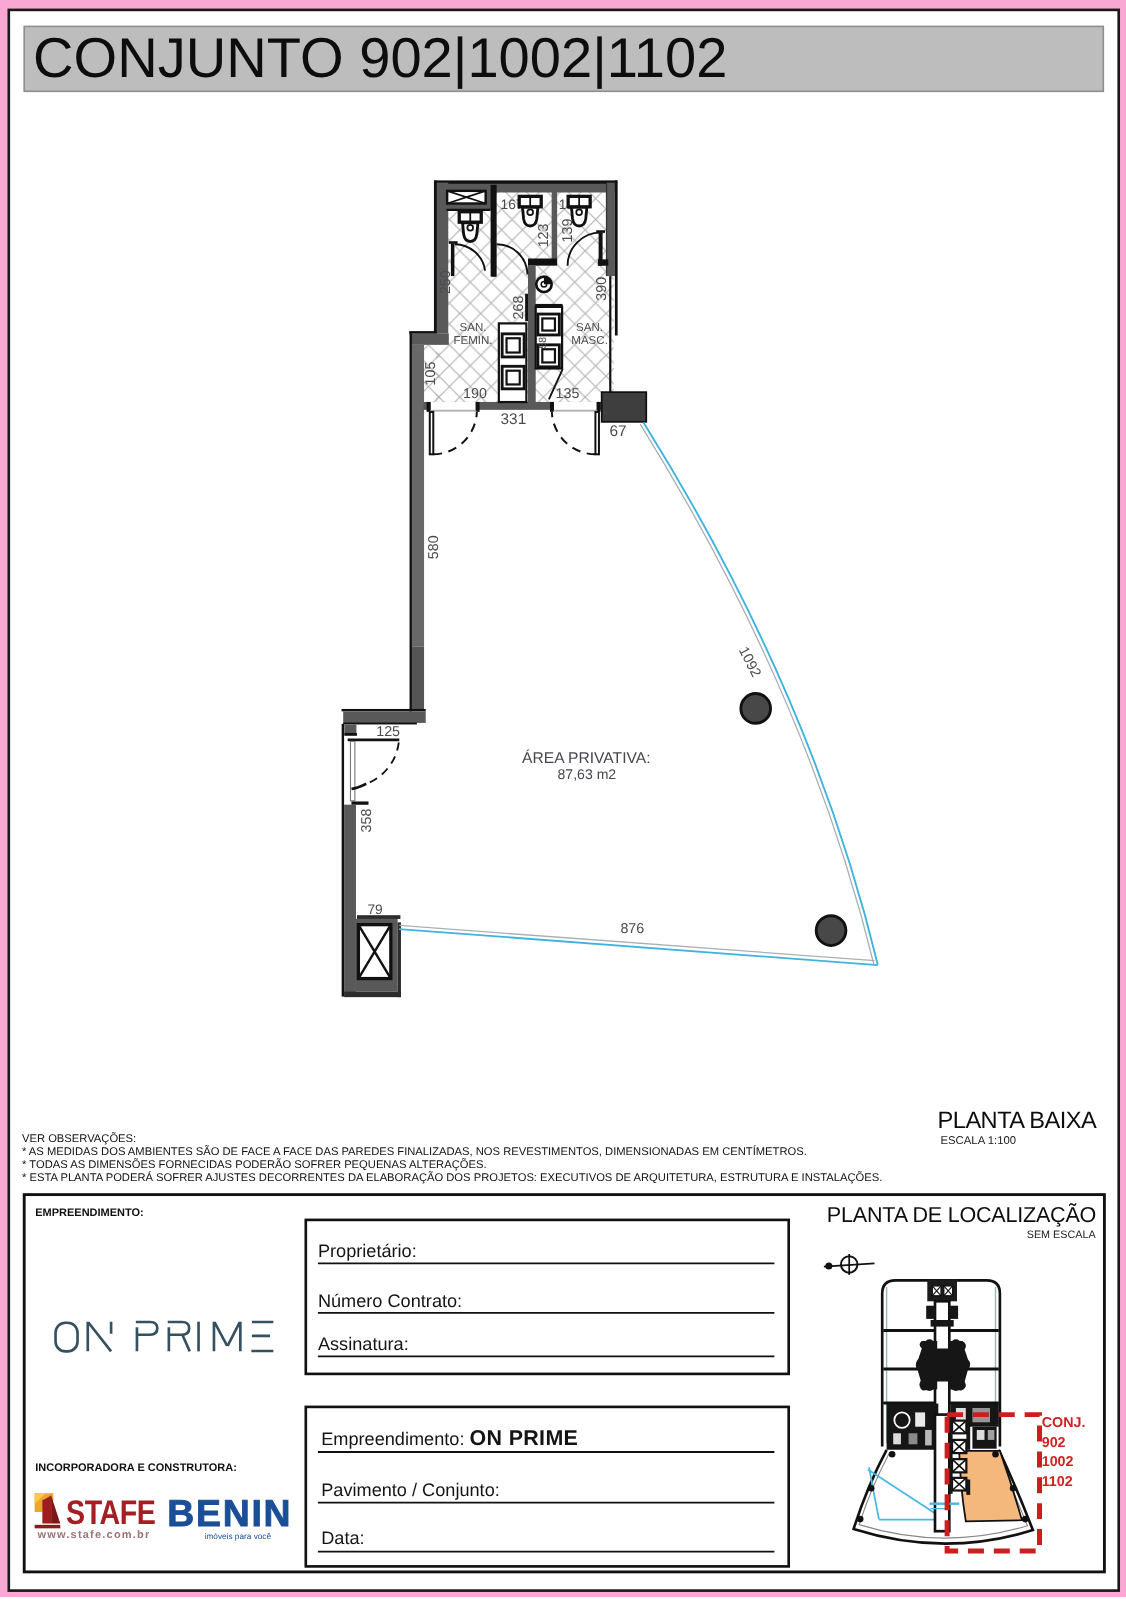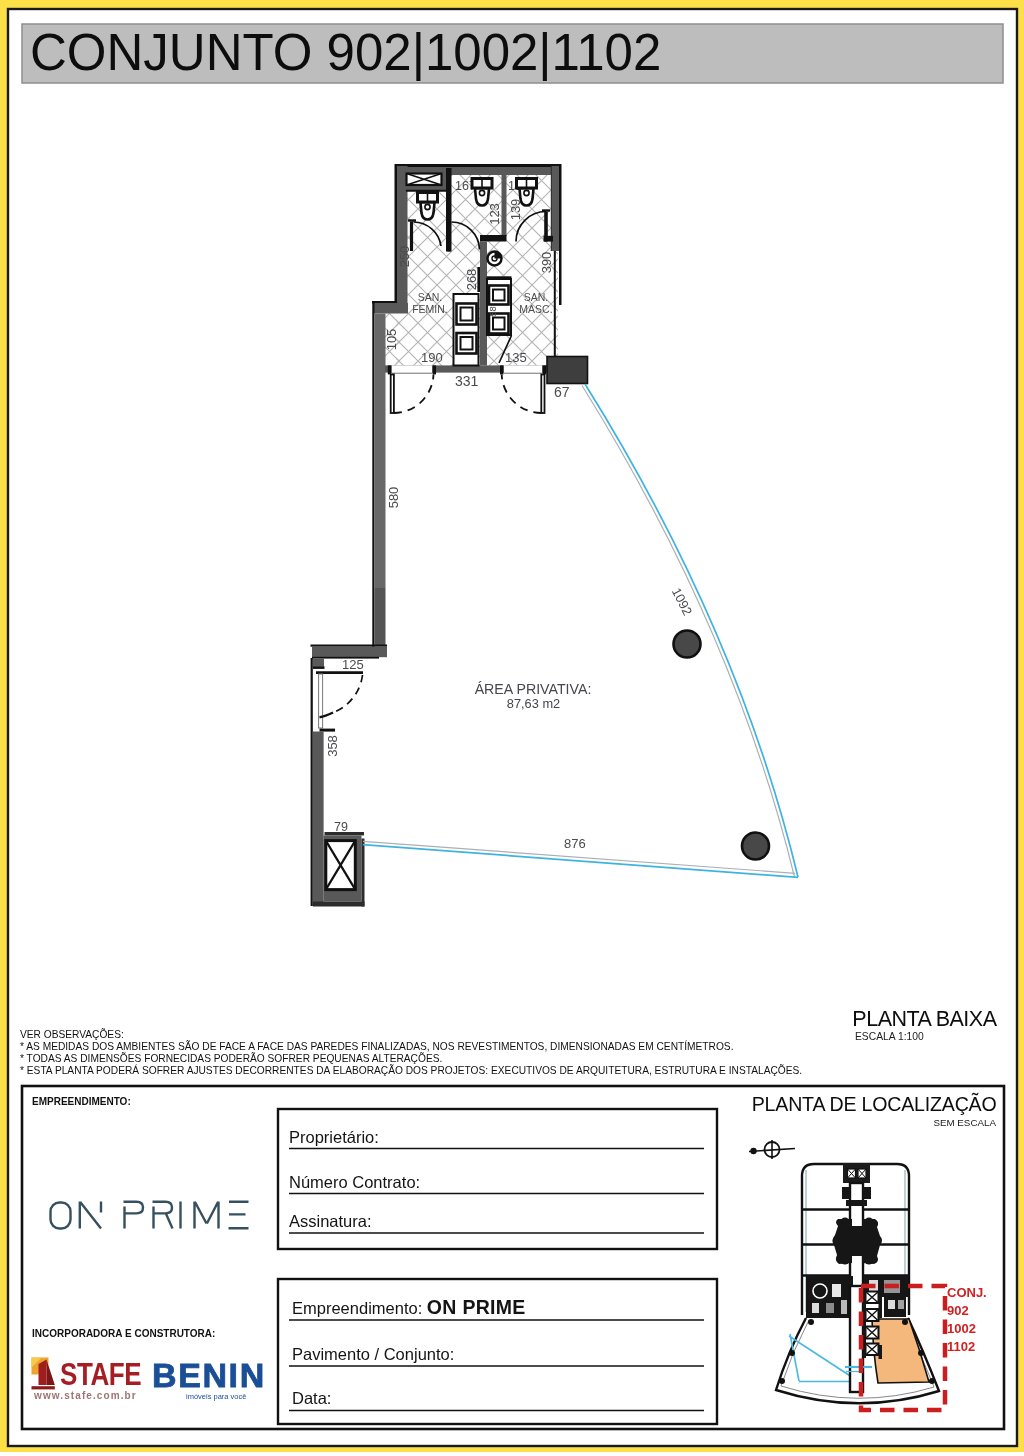--- a/index.html
+++ b/index.html
@@ -1,16 +1,16 @@
 <!DOCTYPE html>
 <html><head>
 <meta charset="utf-8">
 <style>
   html,body{margin:0;padding:0;background:#fff;}
-  .page{position:relative;width:1024px;height:1452px;background:#fde047;font-family:"Liberation Sans",sans-serif;}
+  .page{position:relative;width:1024px;height:1452px;background:#f9a8d4;font-family:"Liberation Sans",sans-serif;}
   svg{position:absolute;left:0;top:0;}
   text{font-family:"Liberation Sans",sans-serif;}
 </style>
 </head>
 <body>
 <div class="page">
 <svg width="1024" height="1456" viewBox="0 0 1024 1456">
 <defs>
 <pattern id="hatch" width="19" height="19" patternUnits="userSpaceOnUse">
   <path d="M0,0 L19,19 M19,0 L0,19" stroke="#b4b4b4" stroke-width="1.1" fill="none"></path>

